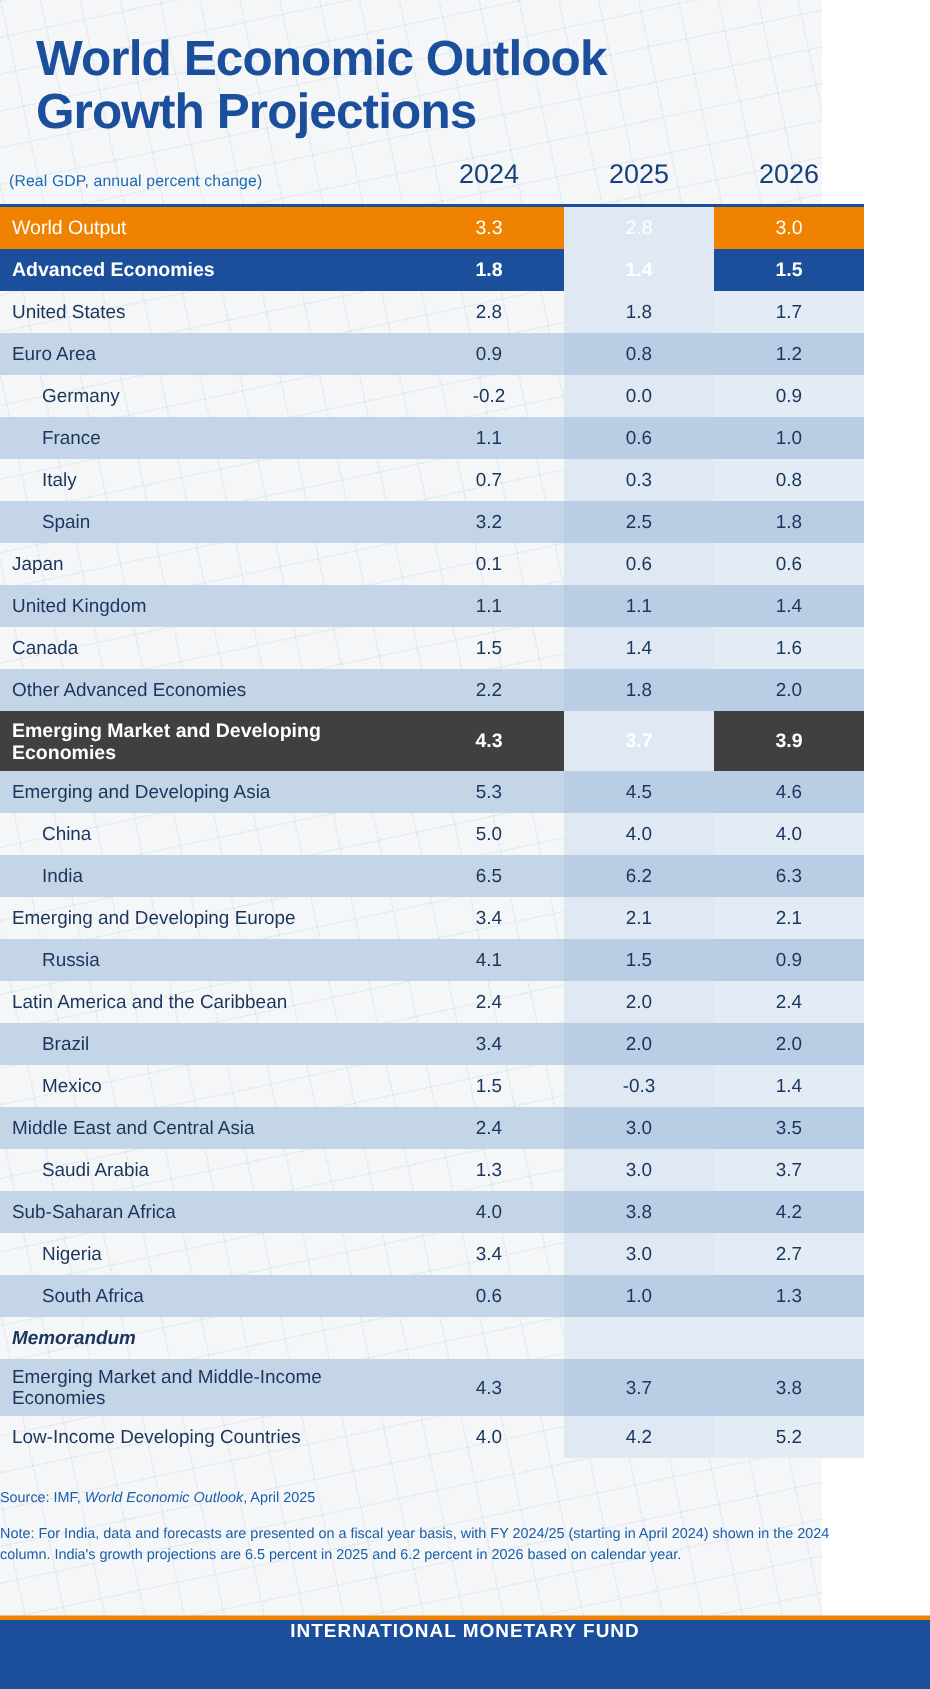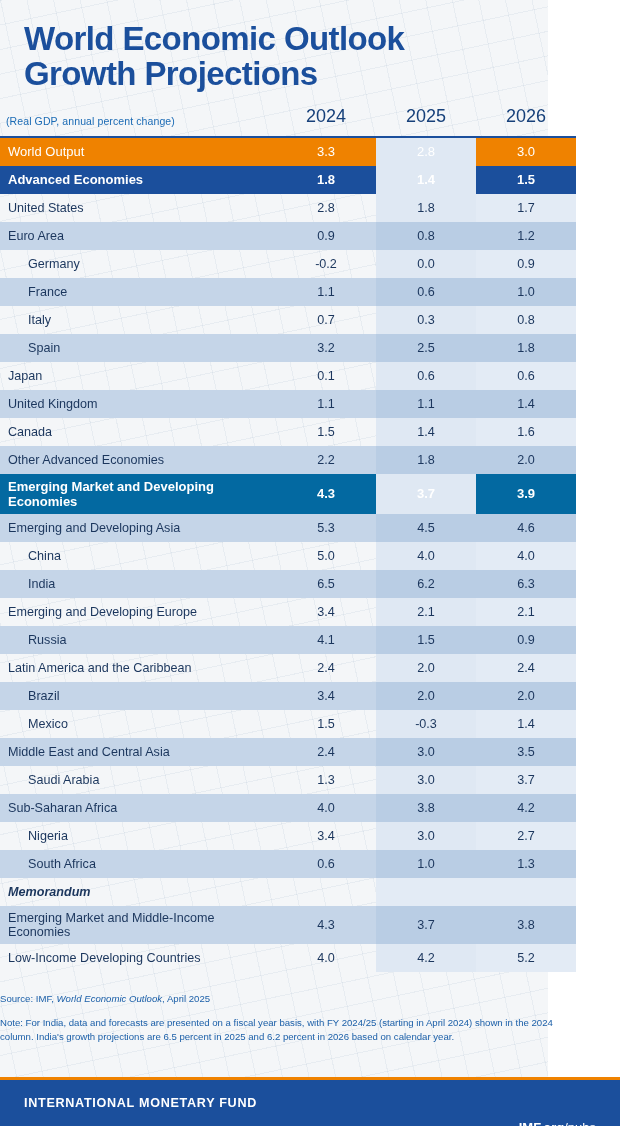--- a/index.html
+++ b/index.html
@@ -85,21 +85,21 @@
   tr.shade td.val.band{background:#b9cde4;}
   tbody td.val.band{background:#dfe8f3;}
   tr.shade td.val.band2{background:#b9cde4;}
 
   
   td.band{background:#e3ebf5;}
   td.band2{background:#e3ebf5;}
 
   tr.world td{background:#ef8200;color:#ffffff;font-weight:normal;font-size:13px;}
   tr.adv td{background:#1b4f9c;color:#ffffff;font-weight:bold;font-size:13px;}
-  tr.emg td{background:#0369a1;color:#ffffff;font-weight:bold;font-size:13px;}
+  tr.emg td{background:#404040;color:#ffffff;font-weight:bold;font-size:13px;}
   td.indent{padding-left:28px;}
   td.memo{font-style:italic;font-weight:bold;padding-left:8px;}
   tr.memo-row td{background:transparent;}
   tr.memo-row td.band,tr.memo-row td.band2{background:#e3ebf5;}
 
   .notes{
     width:576px;margin:20px auto 0 auto;
     color:#1b5fa8;
     font-size:9.6px;
     line-height:1.45;
@@ -107,20 +107,21 @@
   .notes .src{margin-bottom:10px;}
   .notes em{font-style:italic;}
 
   .footer{
     position:absolute;left:0;bottom:0;
     width:620px;height:46px;
     background:#1b4f9c;
     display:flex;align-items:center;justify-content:space-between;
     padding:0 24px;box-sizing:border-box;
     z-index:3;
+    flex-direction:column;
   }
   .footer .f-left{
     color:#ffffff;font-weight:bold;font-size:12.6px;letter-spacing:0.7px;
   }
   .footer .f-right{color:#ffffff;font-size:13px;font-weight:bold;margin-top:48px;}
   .footer .f-right .thin{font-weight:normal;}
   .orange-bar{
     position:absolute;left:0;bottom:46px;width:620px;height:3px;background:#ef8200;z-index:3;
   }
 </style>

